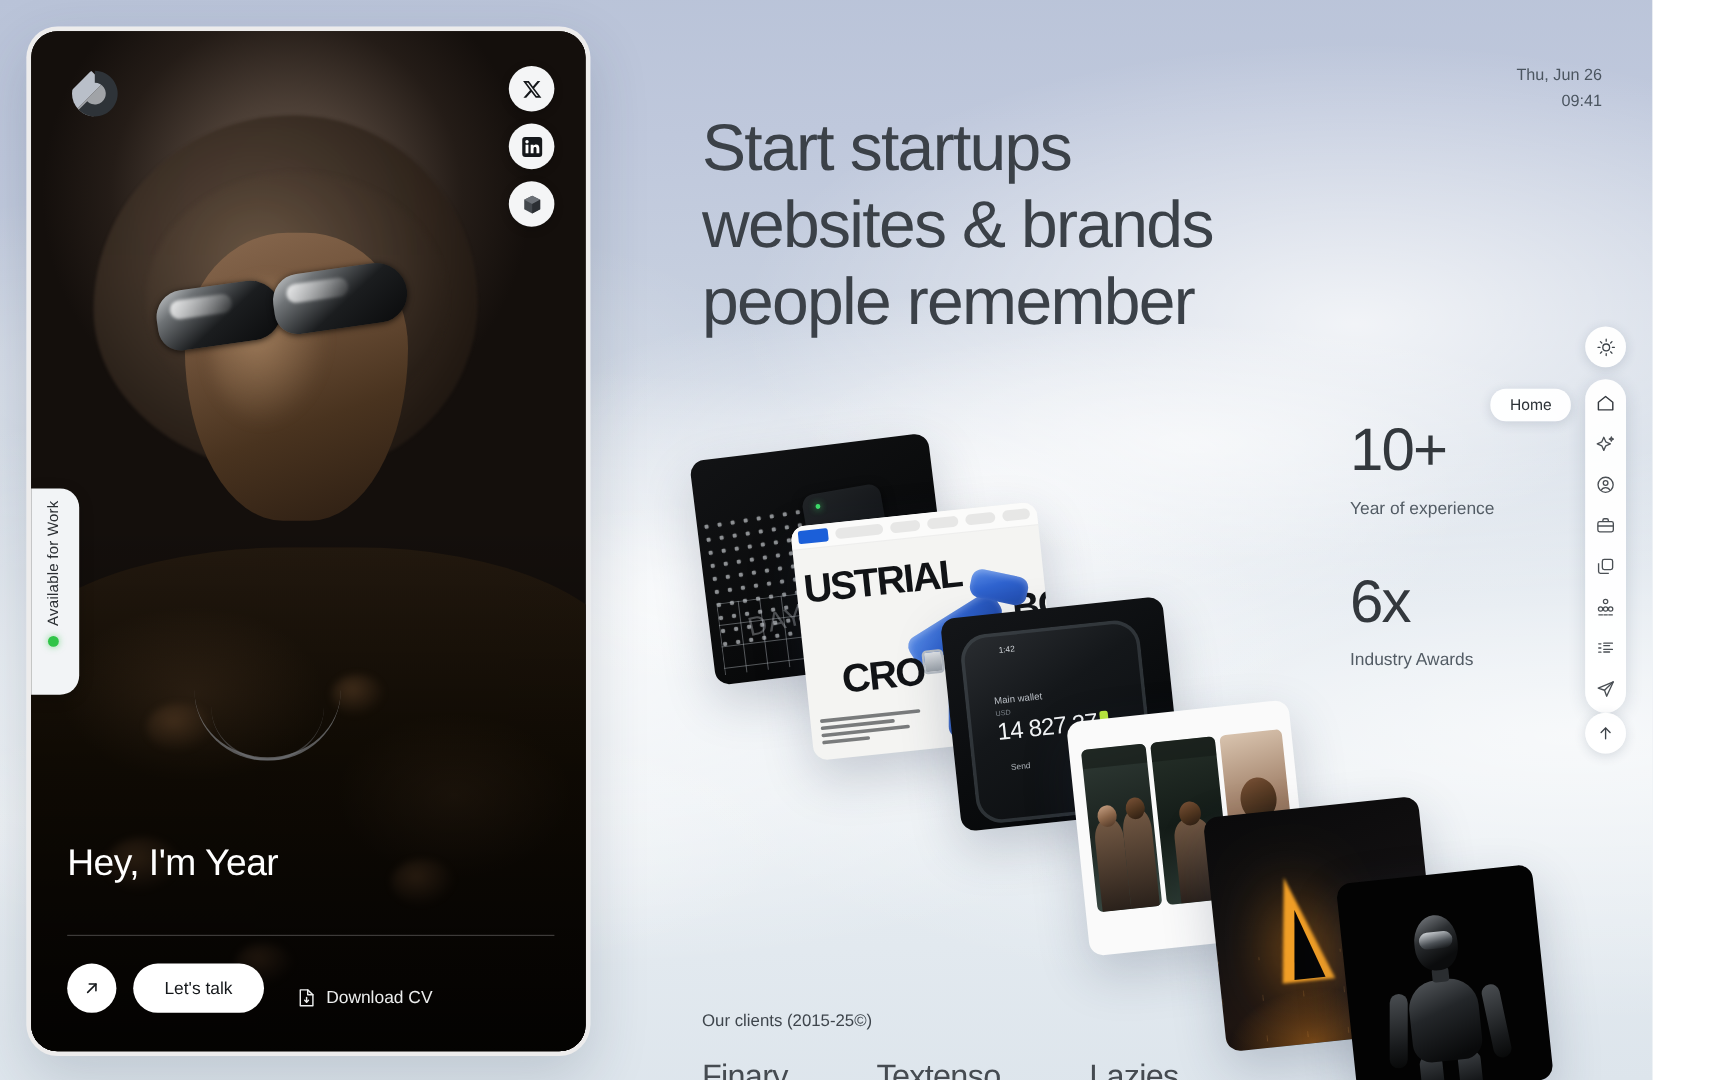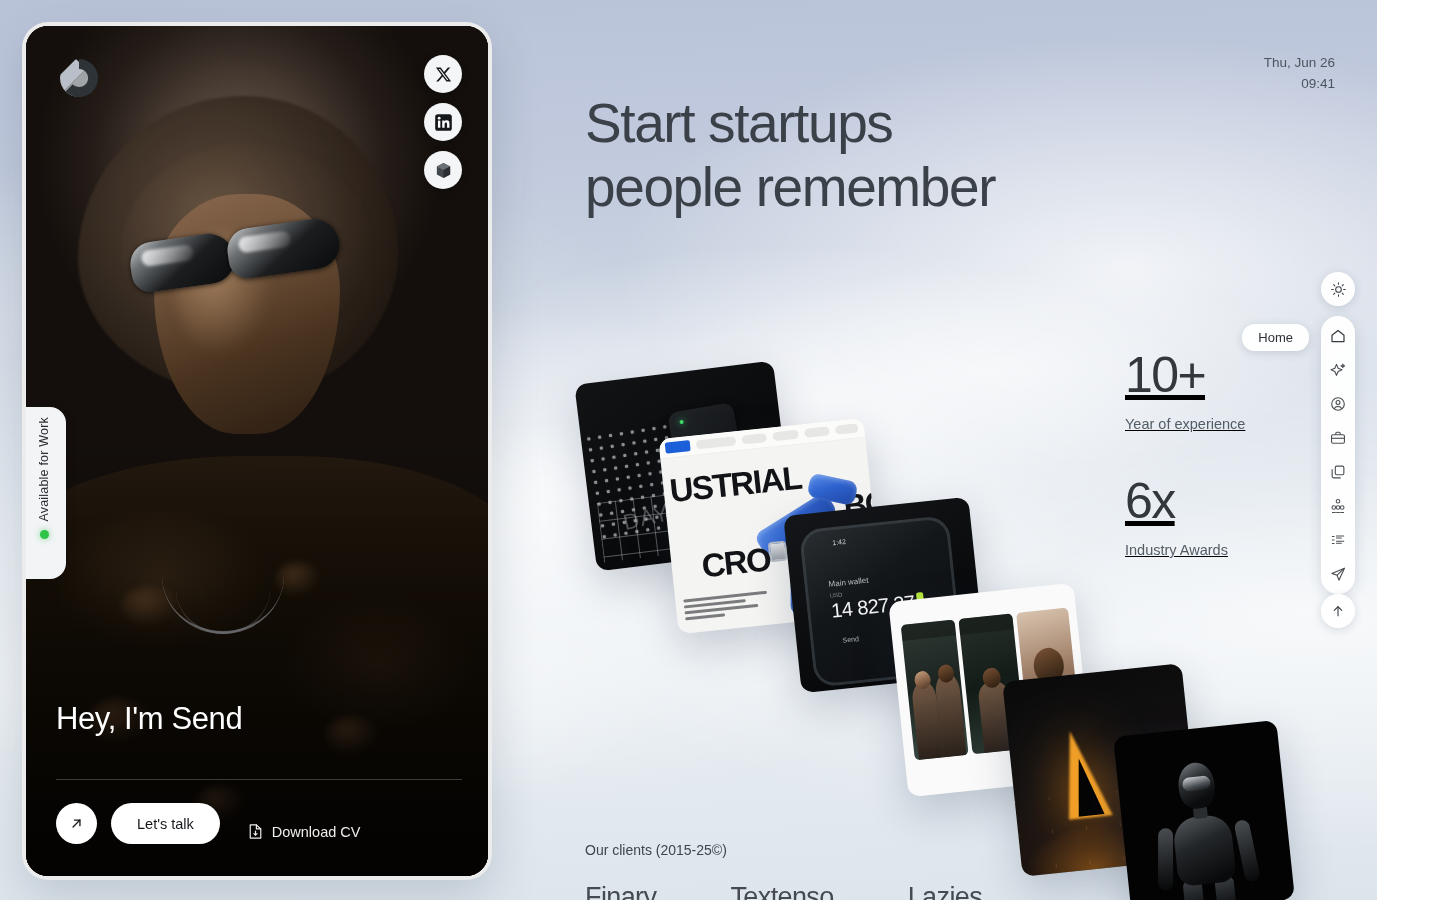--- a/index.html
+++ b/index.html
@@ -235,21 +235,21 @@
   }
 
   #headline {
     position: absolute; left: 585px; top: 92px;
     font-size: 55px; font-weight: 400; line-height: 1.16;
     color: #3b4148; letter-spacing: -1.4px;
   }
   #headline span { display: block; }
 
   #stats {
-    position: absolute; left: 1125px; top: 350px; text-decoration: underline;
+    position: absolute; left: 1125px; top: 350px;
   }
   .stat { margin-bottom: 44px; }
   .stat-value {
     font-size: 50px; font-weight: 400; color: #33383d;
     letter-spacing: -1.6px; line-height: 1;
   }
   .stat-label {
     margin-top: 16px; font-size: 14.5px; color: #535c65;
   }
 
@@ -555,20 +555,21 @@
   <div class="sky"></div>
   <div class="sky-soft"></div>
 
   <div id="datetime">
     <div>Thu, Jun 26</div>
     <div>09:41</div>
   </div>
 
   <h1 id="headline">
     <span>Start startups</span>
+    <span>websites &amp; brands</span>
     <span>people remember</span>
   </h1>
 
   <div id="stats">
     <div class="stat">
       <div class="stat-value">10+</div>
       <div class="stat-label">Year of experience</div>
     </div>
     <div class="stat">
       <div class="stat-value">6x</div>
@@ -732,21 +733,21 @@
         </svg>
       </div>
     </div>
 
     <div id="available-tab">
       <span class="vtext">Available for Work</span>
       <span class="green-dot"></span>
     </div>
 
     <div id="card-copy">
-      <h2>Hey, I'm Send</h2>
+      <h2>Hey, I'm Year</h2>
     </div>
     <div class="card-rule"></div>
 
     <div id="card-actions">
       <div class="circle-btn">
         <svg width="15" height="15" viewBox="0 0 24 24" fill="none" stroke="#15181b" stroke-width="2.1" stroke-linecap="round" stroke-linejoin="round">
           <path d="M6.5 17.5 17.5 6.5"></path>
             <path d="M8.6 6.5h8.9v8.9"></path>
         </svg>
       </div>

